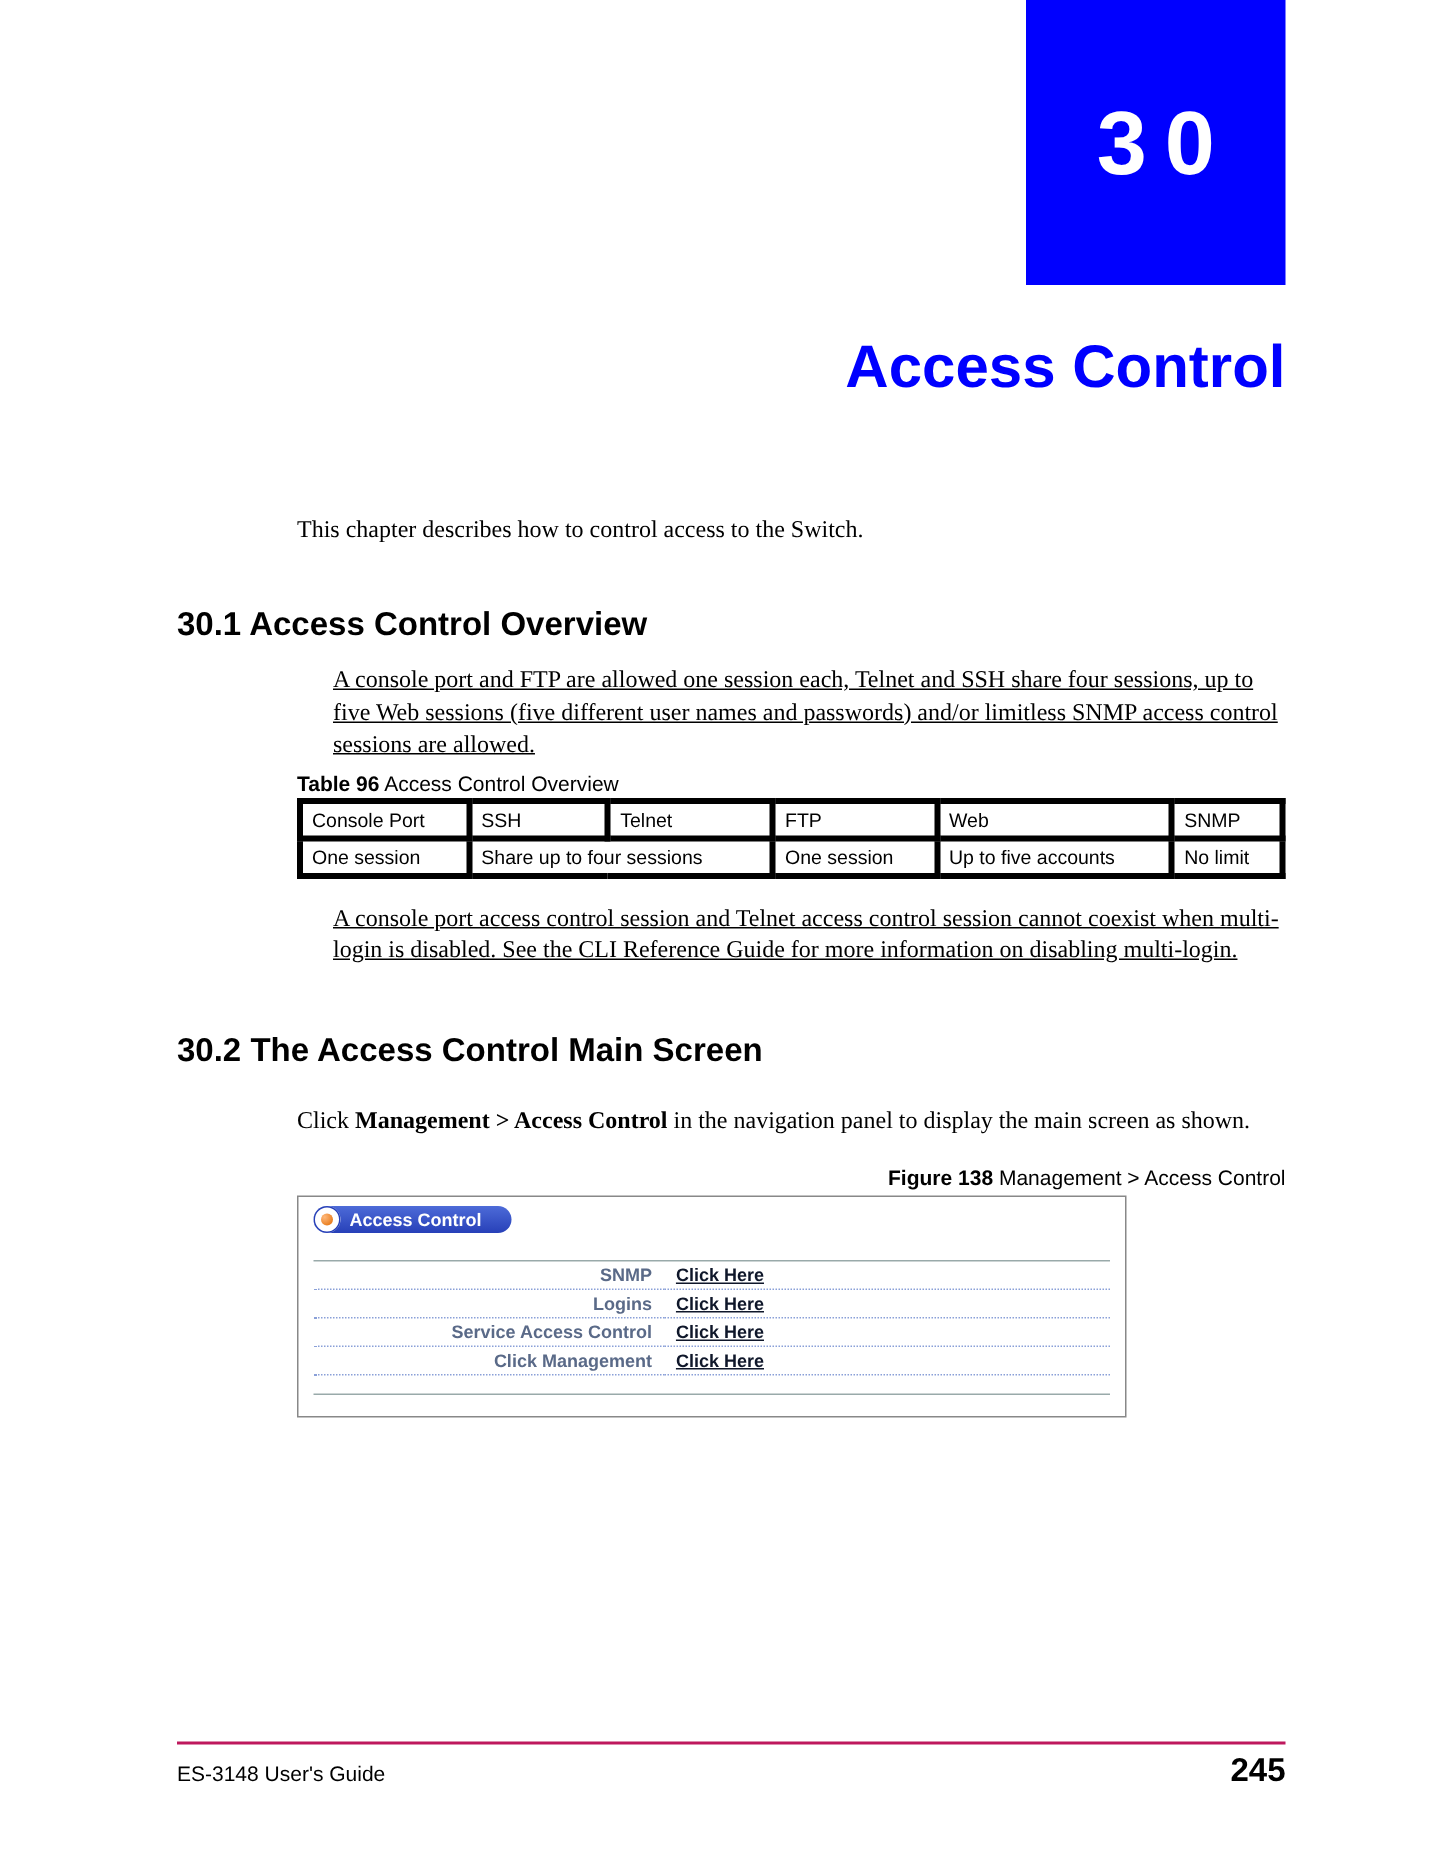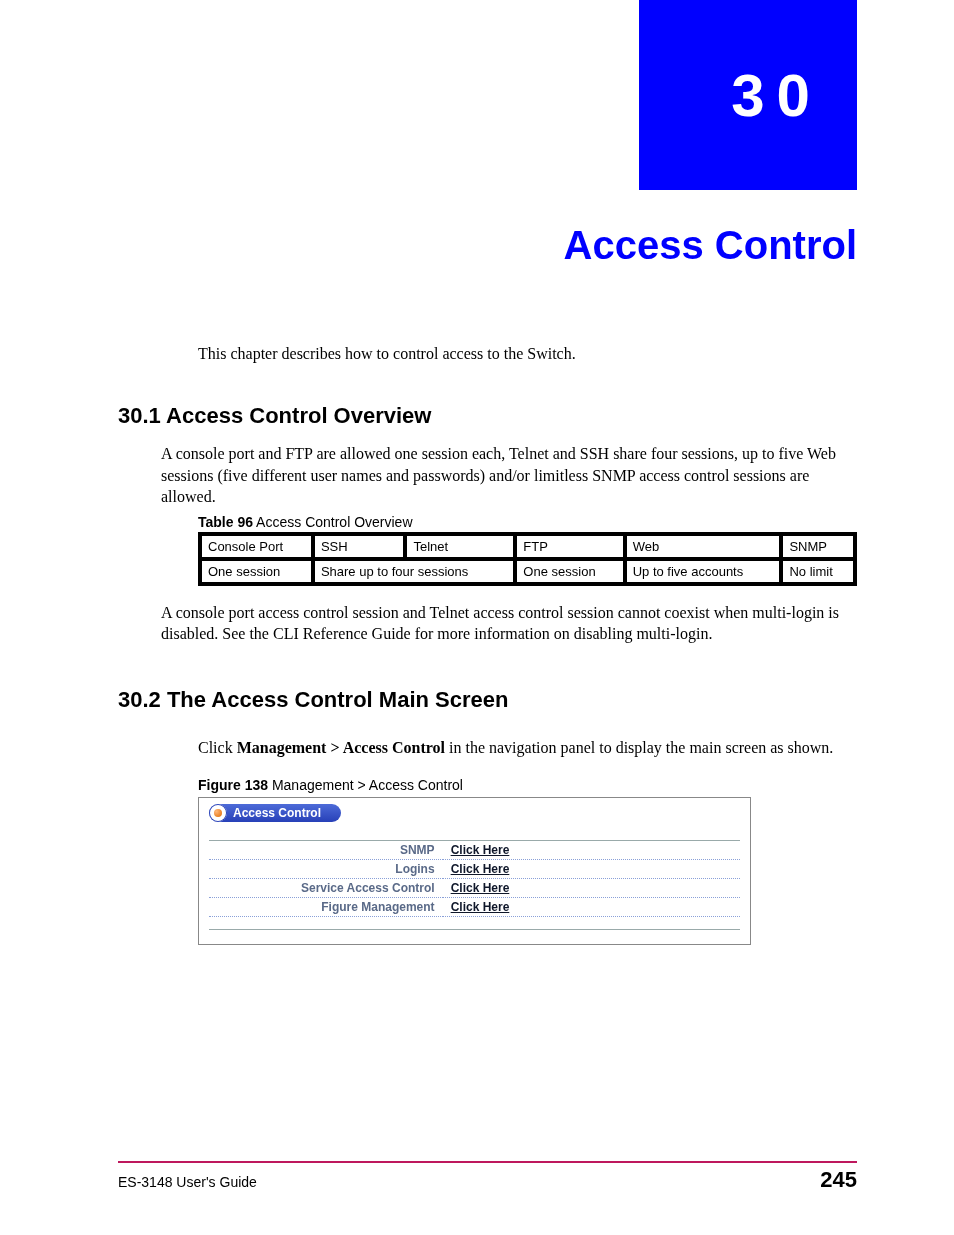--- a/index.html
+++ b/index.html
@@ -17,21 +17,20 @@
     position: absolute;
     top: 0;
     right: 97px;
     width: 173px;
     height: 190px;
     background: #0000ff;
     color: #fff;
     display: flex;
     align-items: center;
     justify-content: center;
-    padding-left: 45px;
   }
   .chapter-number {
     font-family: Arial, Helvetica, sans-serif;
     font-weight: 700;
     font-size: 60px;
     letter-spacing: 12px;
     padding-left: 12px;
   }
   .chapter-title {
     position: absolute;
@@ -54,24 +53,25 @@
     font-size: 16px;
     margin-bottom: 40px;
   }
   .section-heading {
     font-family: Arial, Helvetica, sans-serif;
     font-weight: 700;
     font-size: 22px;
     margin-bottom: 14px;
   }
   .body-text {
-    margin-left: 43px;
+    margin-left: 104px;
     font-size: 16px;
     line-height: 1.35;
     margin-bottom: 6px;
+    text-decoration: underline;
   }
   .table-caption {
     margin-left: 80px;
     font-family: Arial, Helvetica, sans-serif;
     font-size: 14px;
     margin-top: 6px;
     margin-bottom: 2px;
   }
   .table-caption .bold {
     font-weight: 700;
@@ -96,20 +96,21 @@
     margin-top: 24px;
   }
   .sec2-click .bold {
     font-weight: 700;
   }
   .figure-caption {
     margin-left: 80px;
     font-family: Arial, Helvetica, sans-serif;
     font-size: 14px;
     margin-bottom: 4px;
+    text-align: right;
   }
   .figure-caption .bold { font-weight: 700; }
   .figure-box {
     margin-left: 80px;
     border: 1px solid #888;
     width: 553px;
     padding: 6px 10px 14px 10px;
     font-family: Arial, Helvetica, sans-serif;
     font-size: 12px;
     box-sizing: border-box;
@@ -266,21 +267,21 @@
       </tr>
       <tr class="dotted">
         <td>Logins</td>
         <td><span class="click-link">Click Here</span></td>
       </tr>
       <tr class="dotted">
         <td>Service Access Control</td>
         <td><span class="click-link">Click Here</span></td>
       </tr>
       <tr class="dotted">
-        <td>Figure Management</td>
+        <td>Click Management</td>
         <td><span class="click-link">Click Here</span></td>
       </tr>
     </tbody>
       </table>
     <div style="height:8px"></div>
     <hr class="fig-hr">
   </div>
 
 </div>
 

